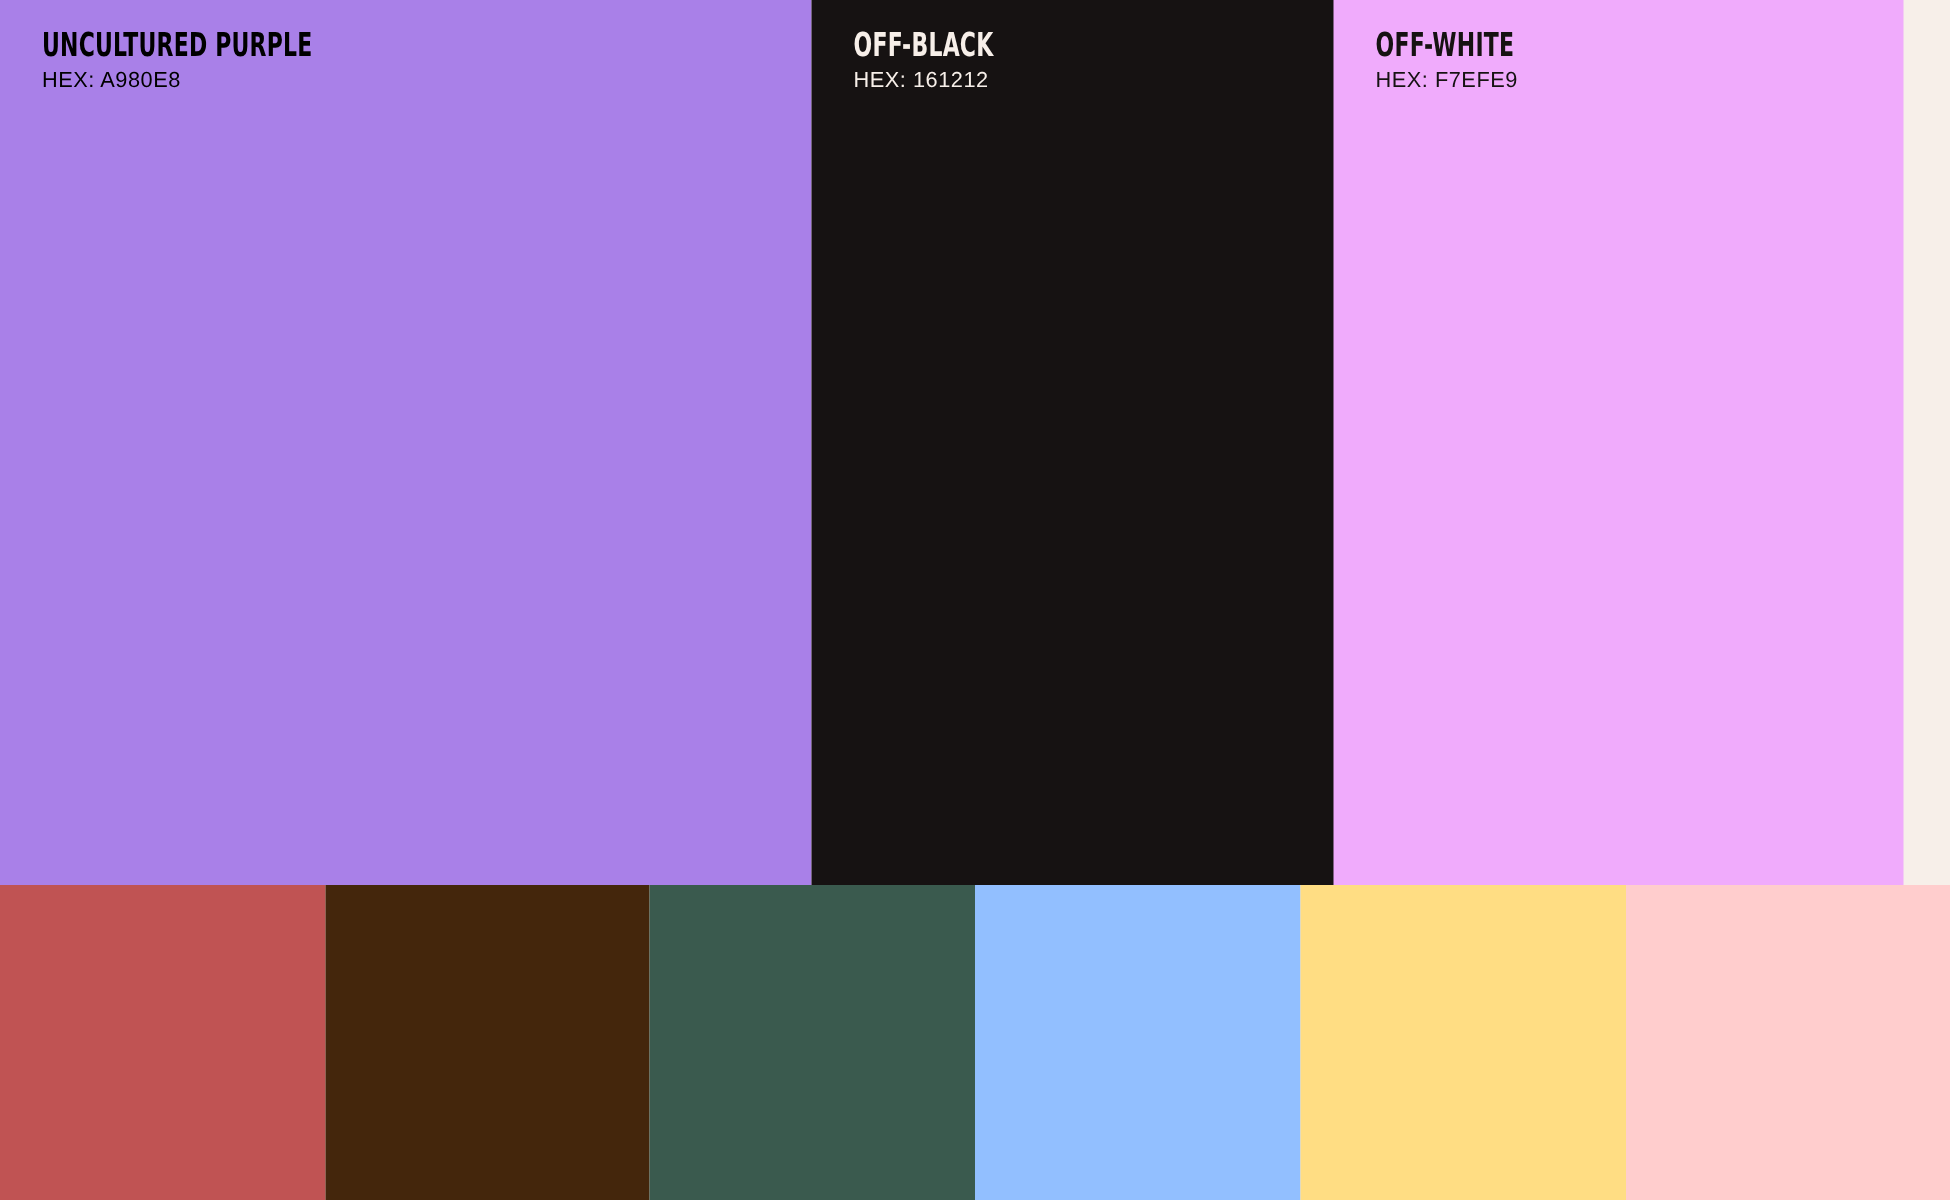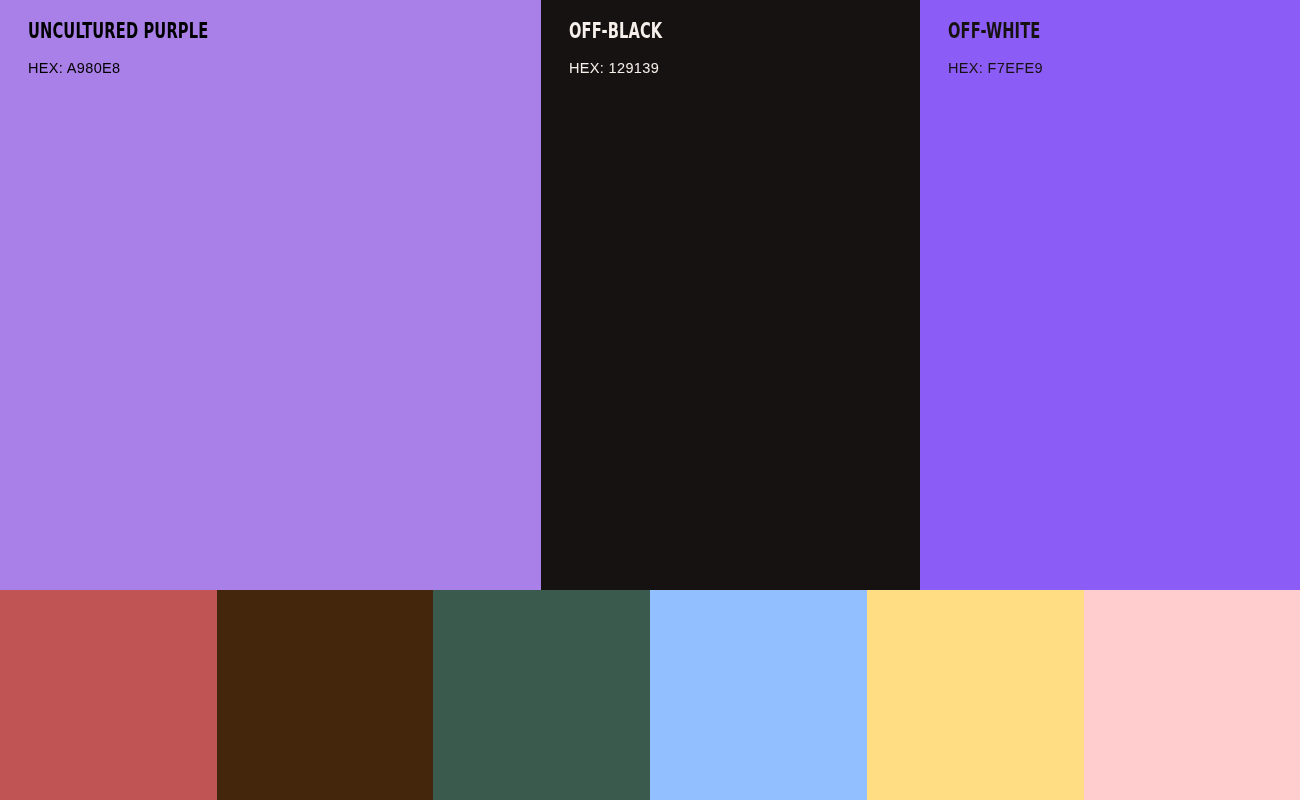--- a/index.html
+++ b/index.html
@@ -46,41 +46,41 @@
     font-family: "Liberation Sans", sans-serif;
     font-weight: 400;
     line-height: 1;
     white-space: nowrap;
     letter-spacing: 0.35px;
   }
 
   
   .row-top .swatch-label { top: 20px; left: 28px; }
   .row-top .swatch-name  { font-size: 22px; }
-  .row-top .swatch-hex   { font-size: 14.5px; margin-top: 19px; }
+  .row-top .swatch-hex   { font-size: 14.5px; margin-top: 5px; }
 </style>
 </head>
 <body>
 
 <div id="palette-board">
 
   <div class="row-top">
       <div class="swatch" style="left: 0px; top: 0px; width: 541px; height: 590px; background: rgb(169, 128, 232);">
       <div class="swatch-label" style="color: #000000;">
         <span class="swatch-name">UNCULTURED PURPLE</span>
         <span class="swatch-hex">HEX: A980E8</span>
       </div>
     </div>
       <div class="swatch" style="left: 541px; top: 0px; width: 453px; height: 590px; background: rgb(22, 18, 18);">
       <div class="swatch-label" style="color: rgb(247, 239, 233);">
         <span class="swatch-name">OFF-BLACK</span>
-        <span class="swatch-hex">HEX: 129139</span>
+        <span class="swatch-hex">HEX: 161212</span>
       </div>
     </div>
-      <div class="swatch" style="left: 920px; top: 0px; width: 380px; height: 590px; background: #8b5cf6;">
+      <div class="swatch" style="left: 889px; top: 0px; width: 380px; height: 590px; background: #f0abfc;">
       <div class="swatch-label" style="color: rgb(22, 18, 18);">
         <span class="swatch-name">OFF-WHITE</span>
         <span class="swatch-hex">HEX: F7EFE9</span>
       </div>
     </div>
     </div>
 
   <div class="row-bottom">
       <div class="swatch" style="left: 0px; top: 590px; width: 217px; height: 210px; background: rgb(192, 83, 83);">
       

